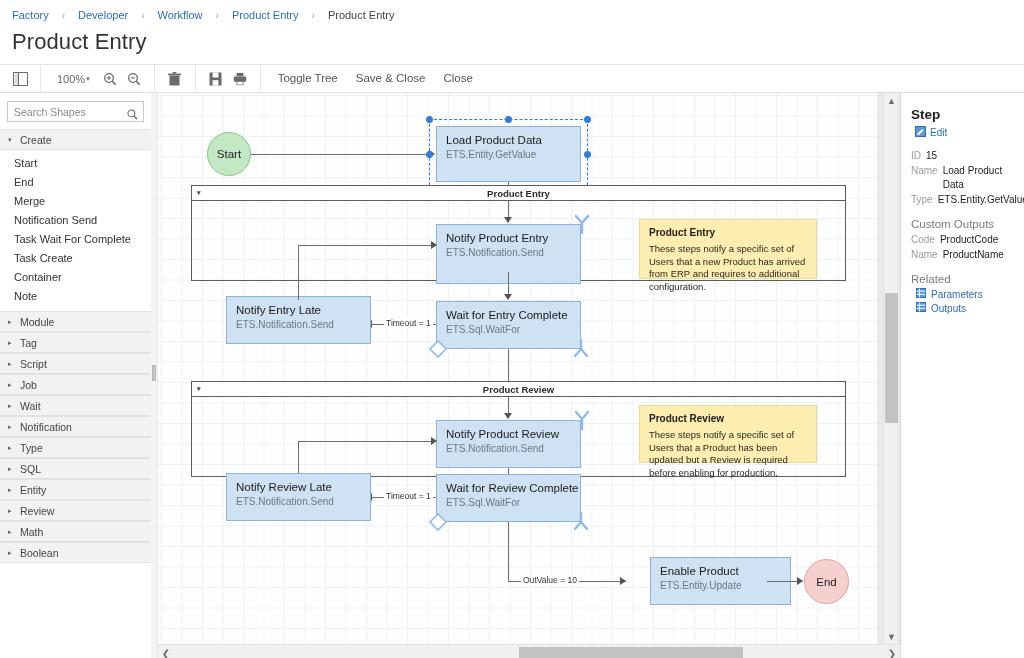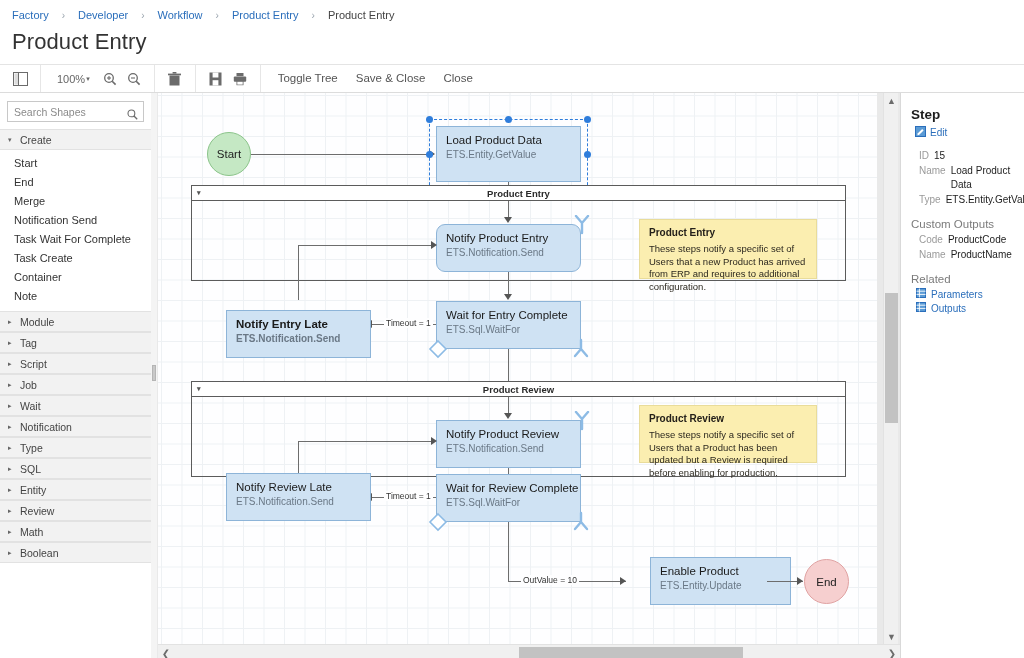--- a/index.html
+++ b/index.html
@@ -275,21 +275,21 @@
   .edit-link {
     display: flex; align-items: center; gap: 4px;
     font-size: 10px; color: #2a6ebb; cursor: pointer;
     margin: 0 0 10px 4px;
   }
   .prop-row {
     display: flex; gap: 5px; font-size: 10px;
     line-height: 14px; margin-bottom: 1px;
     align-items: baseline;
   }
-  .prop-row .k { color: #9a9a9a; flex: 0 0 auto; margin-left: 8px; }
+  .prop-row .k { color: #9a9a9a; flex: 0 0 auto; }
   .prop-row .v { color: #1d1d1d; font-weight: 400; }
   .section-title {
     font-size: 11.5px; color: #7b7b7b; margin: 11px 0 3px 0;
   }
   .rel-link {
     display: flex; align-items: center; gap: 5px;
     font-size: 10px; color: #2a6ebb; cursor: pointer;
     margin: 2px 0 0 5px;
   }
 </style>
@@ -488,21 +488,21 @@
       <div class="container-box" style="left:33px; top:92px; width:655px; height:96px;">
         <div class="container-hdr">
           <span class="tri">▾</span>
           <span>Product Entry</span>
         </div>
       </div>
 
       <div class="conn v" style="left:350px; top:108px; height:18px;"></div>
       <div class="arrowhead ah-down" style="left:346px; top:124px;"></div>
 
-      <div class="node" style="left:278px; top:131px; width:145px; height:48px;border-radius:9px;">
+      <div class="node" style="left:278px; top:131px; width:145px; height:60px;">
         <div class="title">Notify Product Entry</div>
         <div class="subtitle">ETS.Notification.Send</div>
       </div>
       <div class="deco" style="left:415px; top:122px;">
         <svg width="18" height="20" viewBox="0 0 18 20">
             <path d="M3 1 L9 8 L15 1 M9 8 L9 18" fill="none" stroke="#8dbbe5" stroke-width="2.4" stroke-linecap="round"></path>
           </svg>
       </div>
 
       <div class="conn v" style="left:350px; top:179px; height:24px;"></div>
@@ -520,21 +520,21 @@
       <div class="deco" style="left:414px; top:245px;">
         <svg width="18" height="20" viewBox="0 0 18 20">
             <path d="M9 2 L9 11 M9 11 L3 18 M9 11 L15 18" fill="none" stroke="#8dbbe5" stroke-width="2.4" stroke-linecap="round"></path>
           </svg>
       </div>
 
       <div class="conn h" style="left:214px; top:231px; width:64px;"></div>
       <div class="arrowhead ah-left" style="left:208px; top:227px;"></div>
       <div class="edge-label" style="left:226px; top:225px;">Timeout = 1</div>
 
-      <div class="node" style="left:68px; top:217px; width:145px; height:48px;font-weight:bold;">
+      <div class="node" style="left:68px; top:203px; width:145px; height:48px;">
         <div class="title">Notify Entry Late</div>
         <div class="subtitle">ETS.Notification.Send</div>
       </div>
 
       <div class="conn v" style="left:140px; top:152px; height:55px;"></div>
       <div class="conn h" style="left:140px; top:152px; width:136px;"></div>
       <div class="arrowhead ah-right" style="left:273px; top:148px;"></div>
 
       <div class="note" style="left:481px; top:126px; width:178px; height:60px;">
         <div class="n-title">Product Entry</div>

